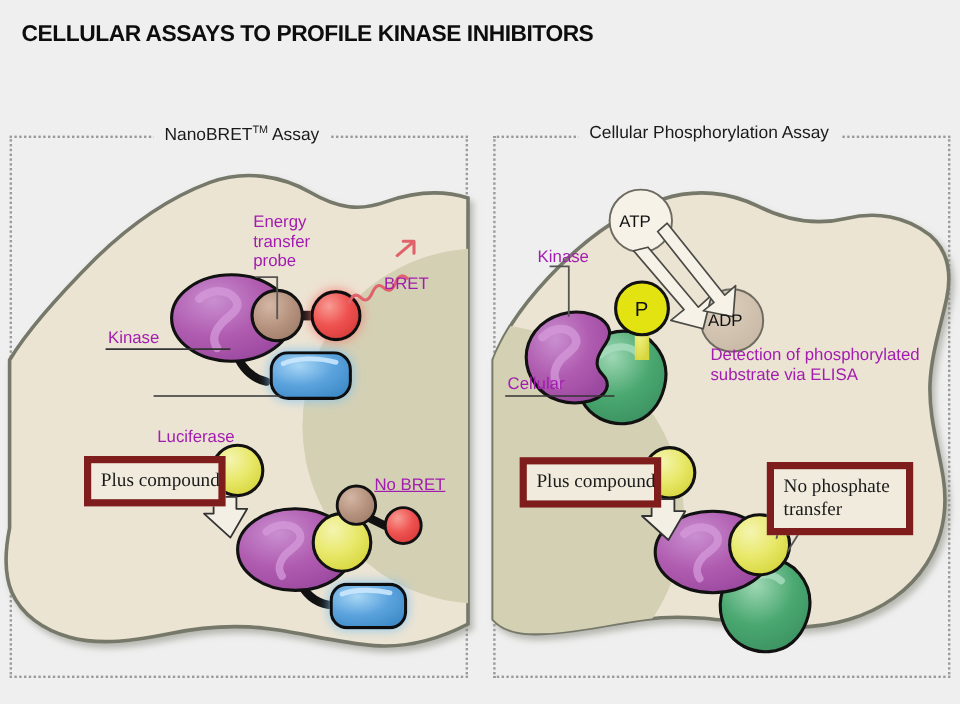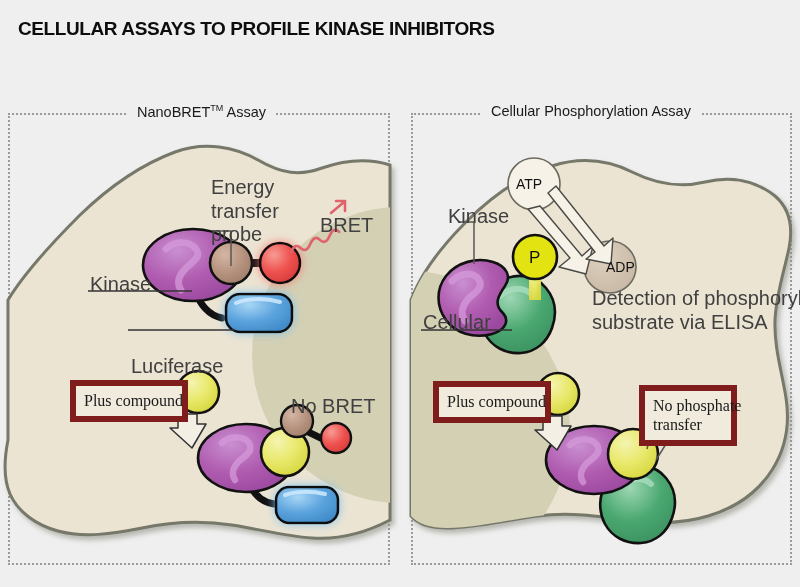--- a/index.html
+++ b/index.html
@@ -43,22 +43,22 @@
     font-family: "Liberation Sans", sans-serif;
   }
   .panel-caption sup { font-size: 9px; vertical-align: super; }
   #cap-left  { left: 128px; }
   #cap-right { left: 482px; }
 
   .stage { position: absolute; left: 0; top: 0; width: 800px; height: 587px; pointer-events: none; }
 
   .lbl {
     position: absolute;
-    font-size: 20px;
-    color: #404040;
+    font-size: 14px;
+    color: #a21caf;
     white-space: pre;
     line-height: 1.18;
     font-family: "Liberation Sans", sans-serif;
   }
 
   .callout {
     position: absolute;
     background: #f0ebdd;
     border: 6px solid #7f1d1d;
     font-size: 16px;
@@ -256,30 +256,30 @@
     <circle cx="558" cy="394" r="21" fill="url(#gradYellow)" stroke="#111" stroke-width="2.6"></circle>
     <path d="M 543 416 L 543 430 L 535 430 L 557 450 L 571 426 L 562 426 L 562 416 Z" fill="#f3efe4" stroke="#333" stroke-width="1.5" stroke-linejoin="round"></path>
 
     <path d="M 654 420 L 647 449" fill="none" stroke="#555" stroke-width="1.5"></path>
     <path d="M 681 420 L 656 460" fill="none" stroke="#555" stroke-width="1.5"></path>
   </svg>
 
   <div class="lbl" style="left:211px; top:176px;">Energy
 transfer
 probe</div>
-  <div class="lbl" style="left:320px; top:214px;">BRET</div>
+  <div class="lbl" style="left:320px; top:228px;">BRET</div>
   <div class="lbl" style="left:90px; top:273px;">Kinase</div>
   <div class="lbl" style="left:131px; top:312px;margin-top:43px;">Luciferase</div>
-  <div class="lbl" style="left:291px; top:395px;">No BRET</div>
+  <div class="lbl" style="left:312px; top:395px;text-decoration:underline;">No BRET</div>
   <div class="callout" style="left:70px; top:380px; width:118px;">Plus compound</div>
 
   <div class="badge-text" style="left:516px; top:176px;">ATP</div>
-  <div class="badge-text" style="left:606px; top:259px;">ADP</div>
+  <div class="badge-text" style="left:590px; top:259px;">ADP</div>
   <div class="badge-text" style="left:529px; top:248px; font-size:17px;">P</div>
   <div class="lbl" style="left:448px; top:205px;">Kinase</div>
   <div class="lbl" style="left:423px; top:311px;">Cellular</div>
   <div class="lbl" style="left:562px; top:287px;margin-left:30px;">Detection of phosphorylated
 substrate via ELISA</div>
   <div class="callout" style="left:433px; top:381px; width:118px;">Plus compound</div>
-  <div class="callout" style="left:639px; top:385px; width:98px;">No phosphate
+  <div class="callout" style="left:639px; top:385px; width:122px;">No phosphate
 transfer</div>
 
 </div>
 
 </body></html>

